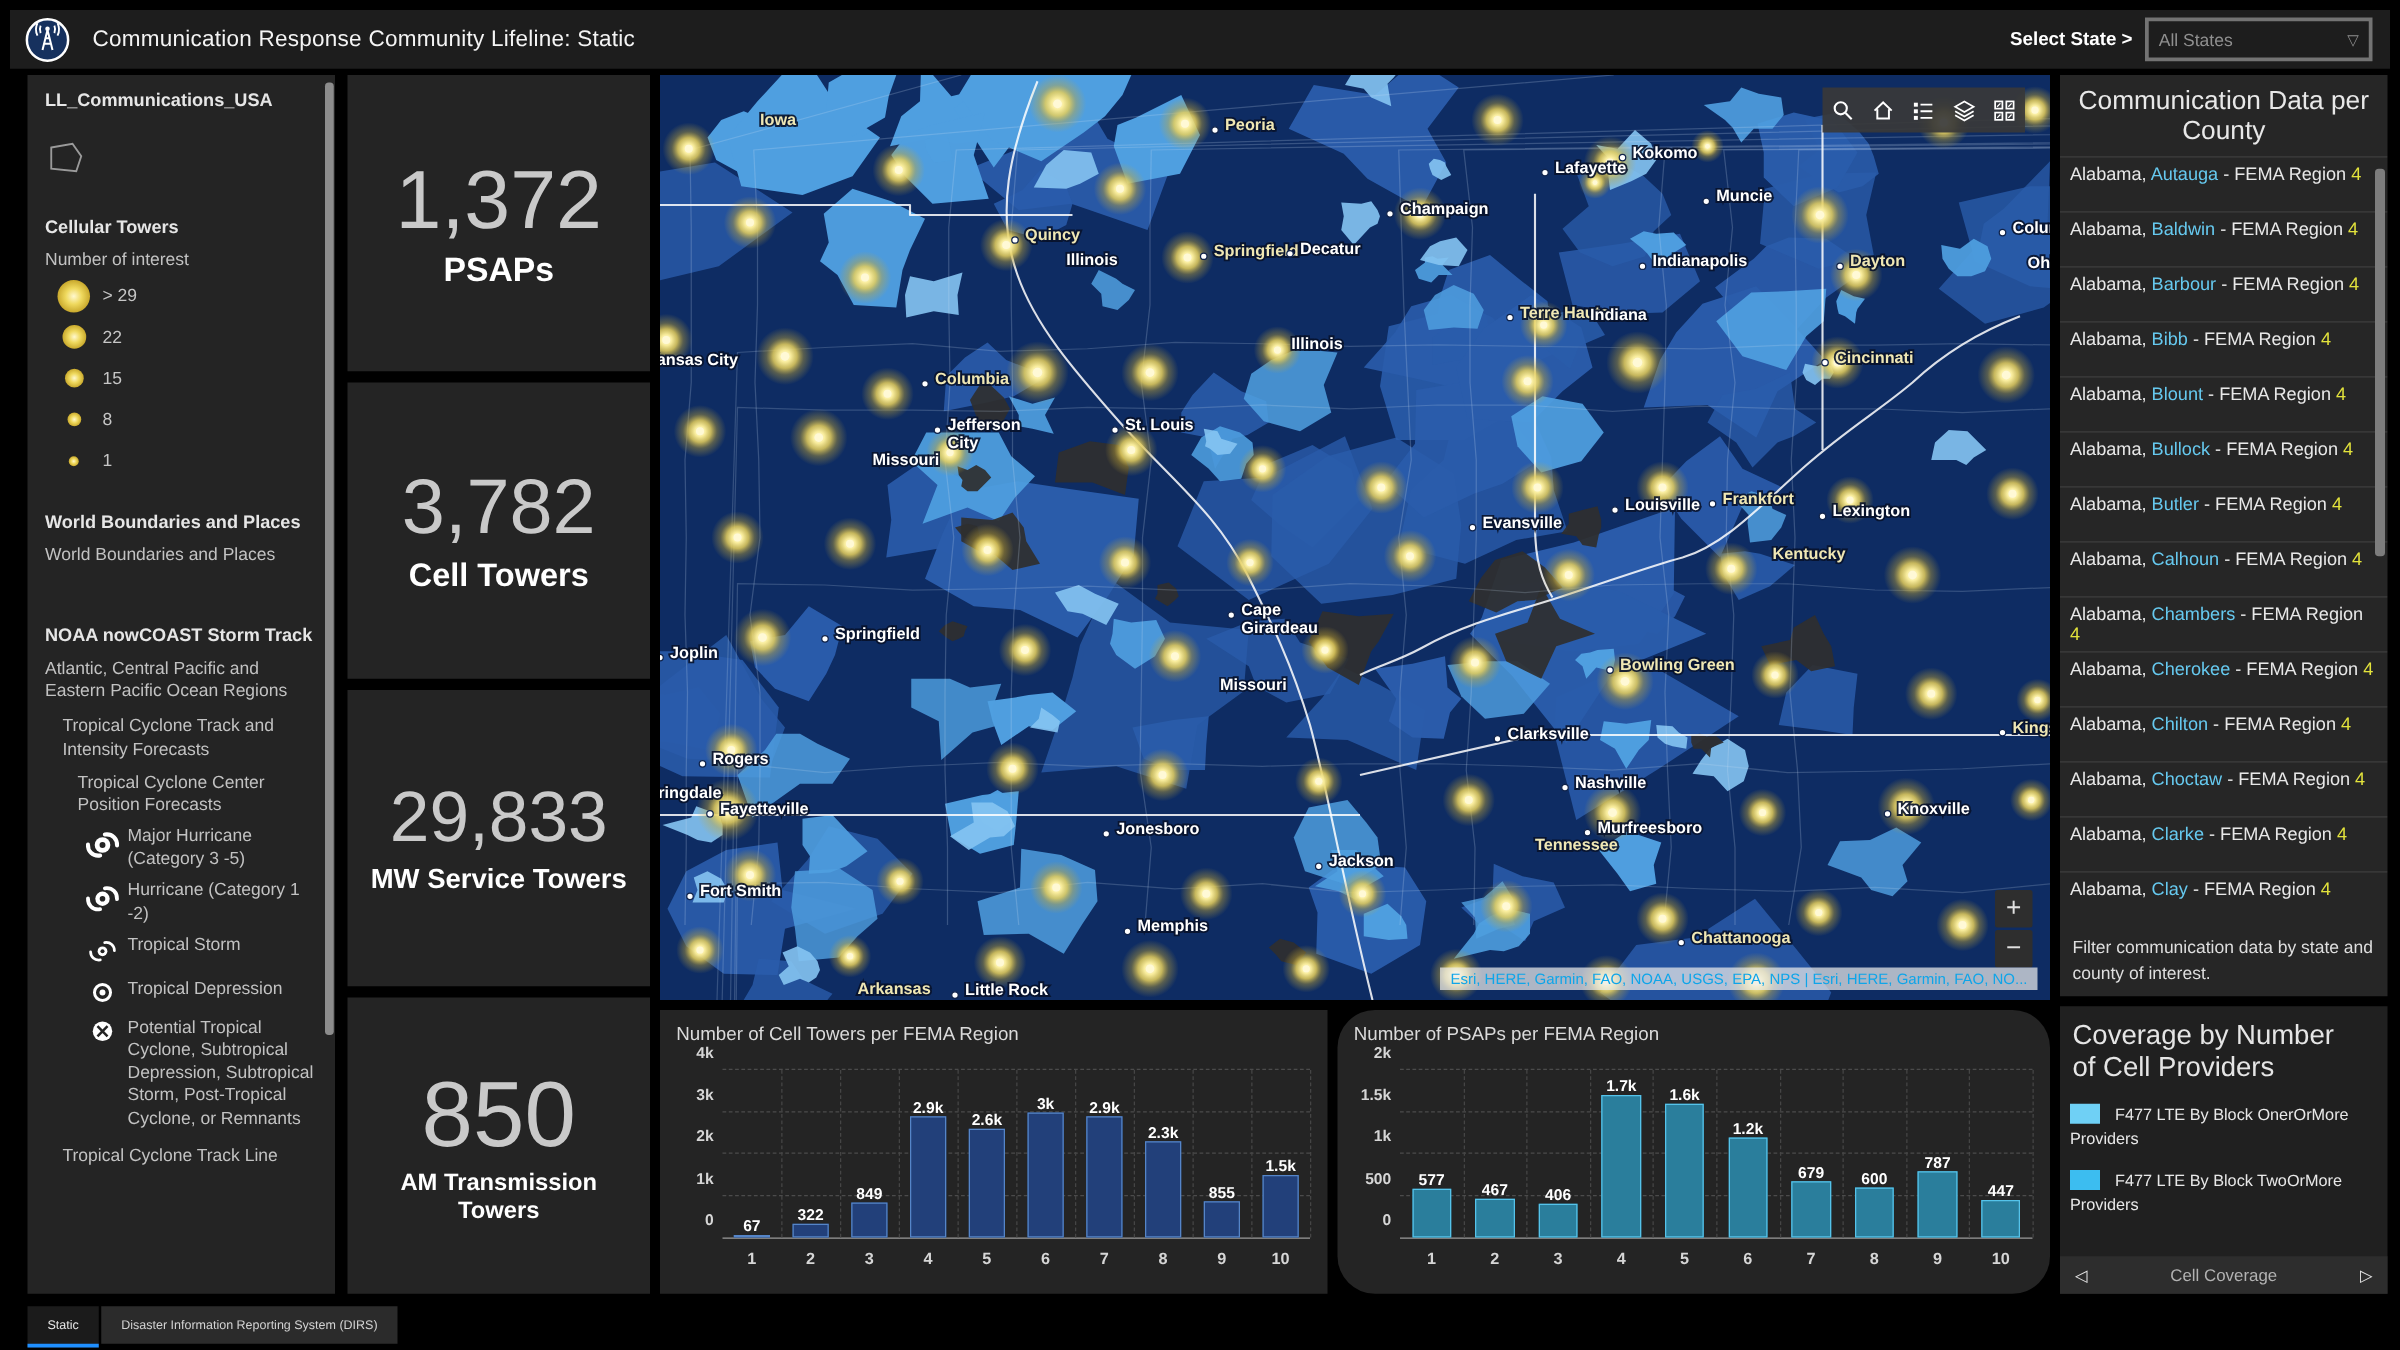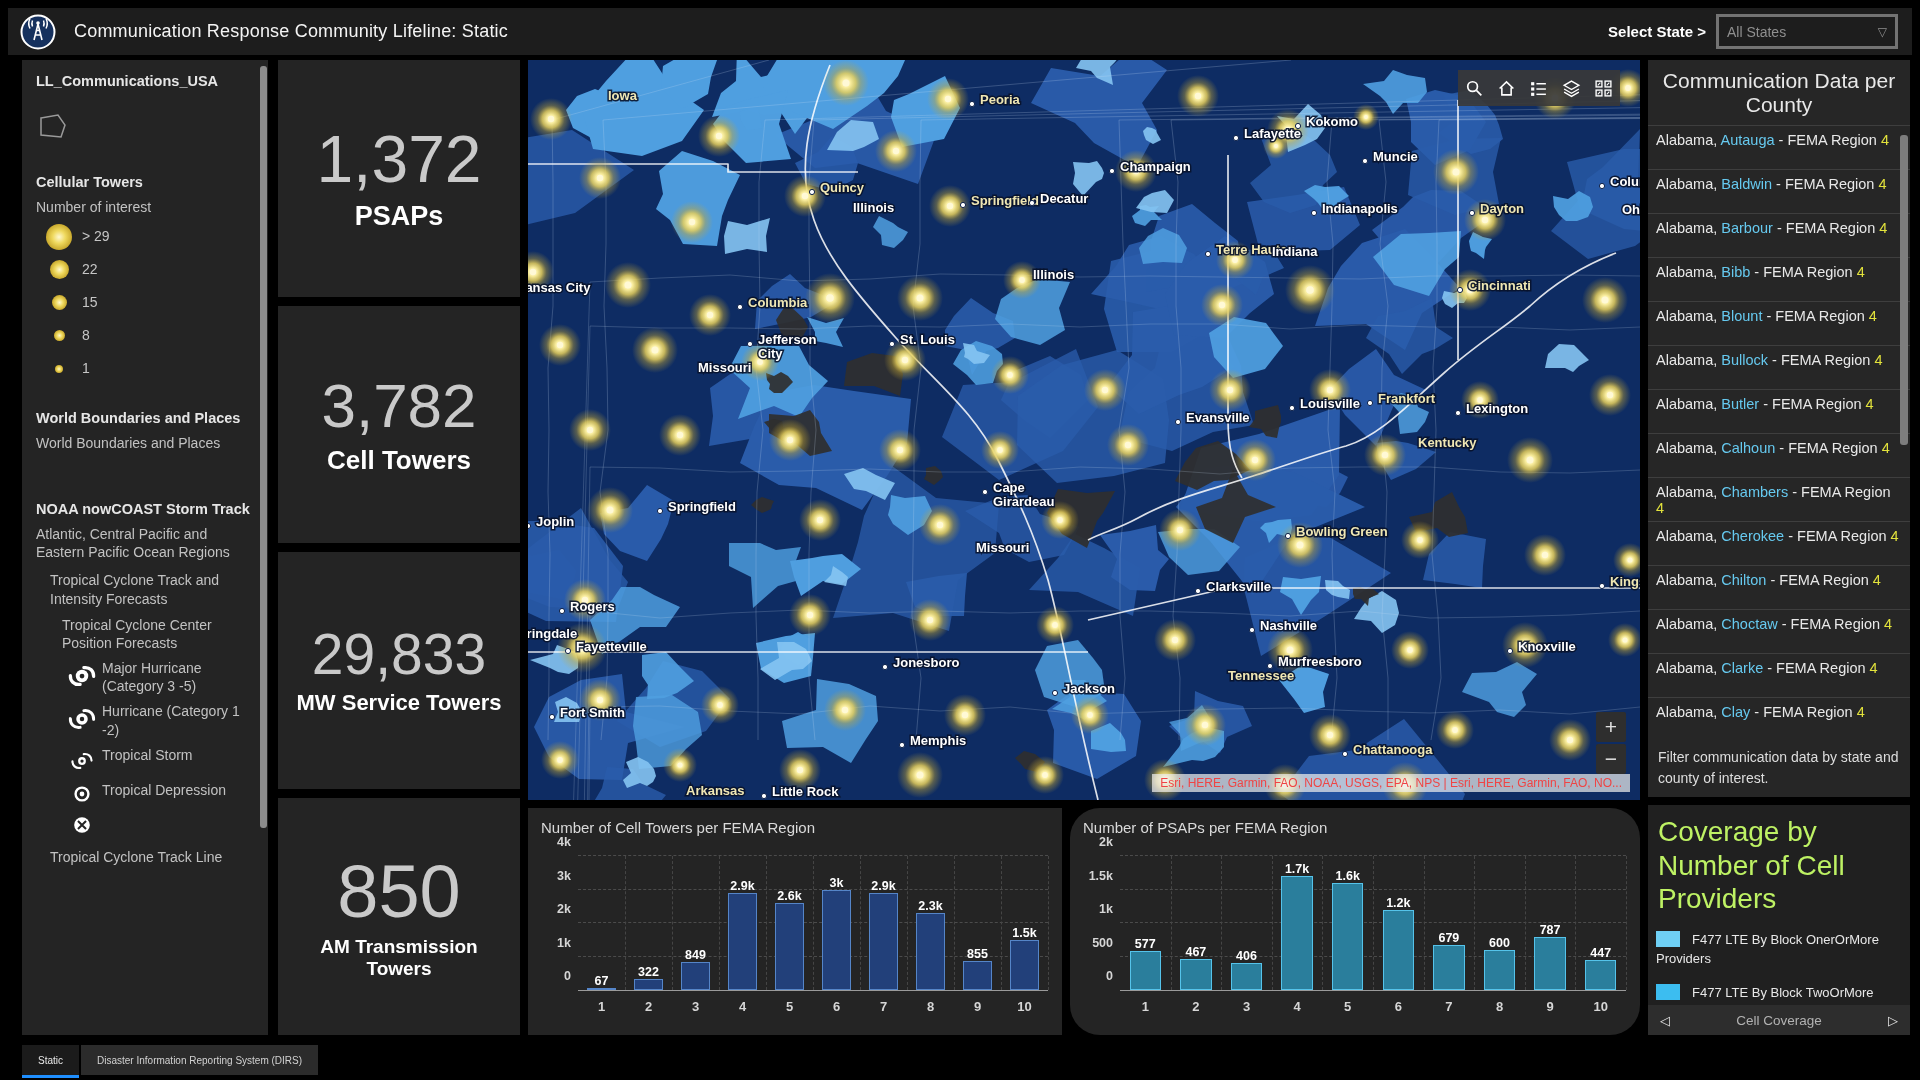--- a/index.html
+++ b/index.html
@@ -42,21 +42,21 @@
   .stat-card:nth-child(4) .stat-value{font-size:74px;} .stat-card:nth-child(4) .stat-label{font-size:19px;}
   
   #map{left:528px;top:60px;width:1112px;height:740px;background:#0e2c63;overflow:hidden;}
   #map svg{display:block;}
   #map-toolbar{position:absolute;left:930px;top:10px;width:162px;height:36px;background:rgba(56,56,56,.92);
      display:flex;align-items:center;justify-content:space-around;}
   .tool-btn{width:24px;height:24px;display:flex;align-items:center;justify-content:center;cursor:pointer;}
   #zoom-btns{position:absolute;right:14px;top:652px;width:30px;}
   .zoom-btn{width:30px;height:30px;background:#2e2e2e;color:#e0e0e0;font-size:21px;display:flex;
      align-items:center;justify-content:center;margin-bottom:2px;border-radius:2px;}
-  #map-attrib{position:absolute;right:10px;bottom:8px;background:rgba(235,235,235,.72);color:#ef4444;
+  #map-attrib{position:absolute;right:10px;bottom:8px;background:rgba(235,235,235,.72);color:#0ea5e9;
      font-size:12px;padding:2px 8px;white-space:nowrap;}
   
   .chart-panel{background:#242424;}
   #chart1{left:528px;top:808px;width:534px;height:227px;}
   #chart2{left:1070px;top:808px;width:570px;height:227px;border-radius:30px;}
   .chart-title{color:#dadada;font-size:15px;padding:11px 0 0 13px;}
   .plot{position:absolute;left:50px;right:14px;top:48px;bottom:44px;border-bottom:1px solid #9a9a9a;}
   .gridH{position:absolute;left:0;right:0;border-top:1px dashed #4b4b4b;}
   .gridV{position:absolute;top:0;bottom:0;border-left:1px dashed #454545;}
   .ytick{position:absolute;right:100%;margin-right:7px;transform:translateY(-50%);color:#d6d6d6;font-size:12.5px;font-weight:bold;}
@@ -67,21 +67,21 @@
   #county-panel{left:1648px;top:60px;width:262px;height:737px;background:#262626;overflow:hidden;}
   #county-title{color:#e8e8e8;font-size:21px;text-align:center;line-height:1.15;padding:9px 6px 8px 6px;}
   .county-row{height:44px;border-top:1px solid #3e3e3e;display:flex;align-items:flex-start;padding:6px 8px 0 8px;
      box-sizing:border-box;font-size:14.5px;color:#e8e8e8;}
   .county-name{color:#66c9ef;}
   .fema-num{color:#e3e33c;}
   #county-footer{color:#dedede;font-size:14px;padding:6px 10px;line-height:1.45;}
   #county-scroll{position:absolute;right:2px;top:75px;width:8px;height:310px;background:#7d7d7d;border-radius:3px;}
   
   #coverage-panel{left:1648px;top:805px;width:262px;height:230px;background:#202020;}
-  #coverage-title{color:#bef264;font-size:28px;line-height:1.2;padding:10px 24px 0 10px;}
+  #coverage-title{color:#e5e5e5;font-size:22px;line-height:1.2;padding:10px 24px 0 10px;}
   .leg-item{color:#e8e8e8;font-size:13px;margin:14px 8px 0 8px;line-height:1.5;}
   .swatch{display:inline-block;width:24px;height:16px;margin-right:12px;vertical-align:-3px;}
   #pager{position:absolute;left:0;right:0;bottom:0;height:30px;background:#2d2d2d;display:flex;align-items:center;}
   #pager .arrow{color:#e8e8e8;font-size:13px;width:34px;text-align:center;}
   #pager .pg-label{flex:1;text-align:center;color:#b2b2b2;font-size:13.5px;}
   
   #tabs{position:absolute;left:22px;top:1045px;height:33px;display:flex;gap:2px;}
   .tab{height:30px;display:flex;align-items:center;padding:0 16px;font-size:10px;color:#d2d2d2;background:#2b2b2b;}
   .tab.active{background:#1b1b1b;color:#e8e8e8;border-bottom:3px solid #1f8fff;}
   
@@ -198,20 +198,21 @@
         </span>
      <span class="storm-lb" style="width:150px">Tropical Depression</span>
       </div>
       <div class="storm-row">
         <span class="storm-ic">
           <svg width="22" height="22" viewBox="0 0 24 24">
             <circle cx="12" cy="12" r="8.5" fill="#fff"></circle>
             <path d="M7.6,7.6 L16.4,16.4 M16.4,7.6 L7.6,16.4" stroke="#242424" stroke-width="2.2"></path>
           </svg>
         </span>
+     <span class="storm-lb" style="width:150px">Potential Tropical Cyclone, Subtropical Depression, Subtropical Storm, Post-Tropical Cyclone, or Remnants</span>
       </div>
     </div>
   <div class="sub ind1" style="margin-top:12px;">Tropical Cyclone Track Line</div>
   <div id="sidebar-scroll"></div>
 </div>
 
 <div id="stat-col">
     <div class="stat-card">
       <div class="stat-value">1,372</div>
     <div class="stat-label">PSAPs</div>

